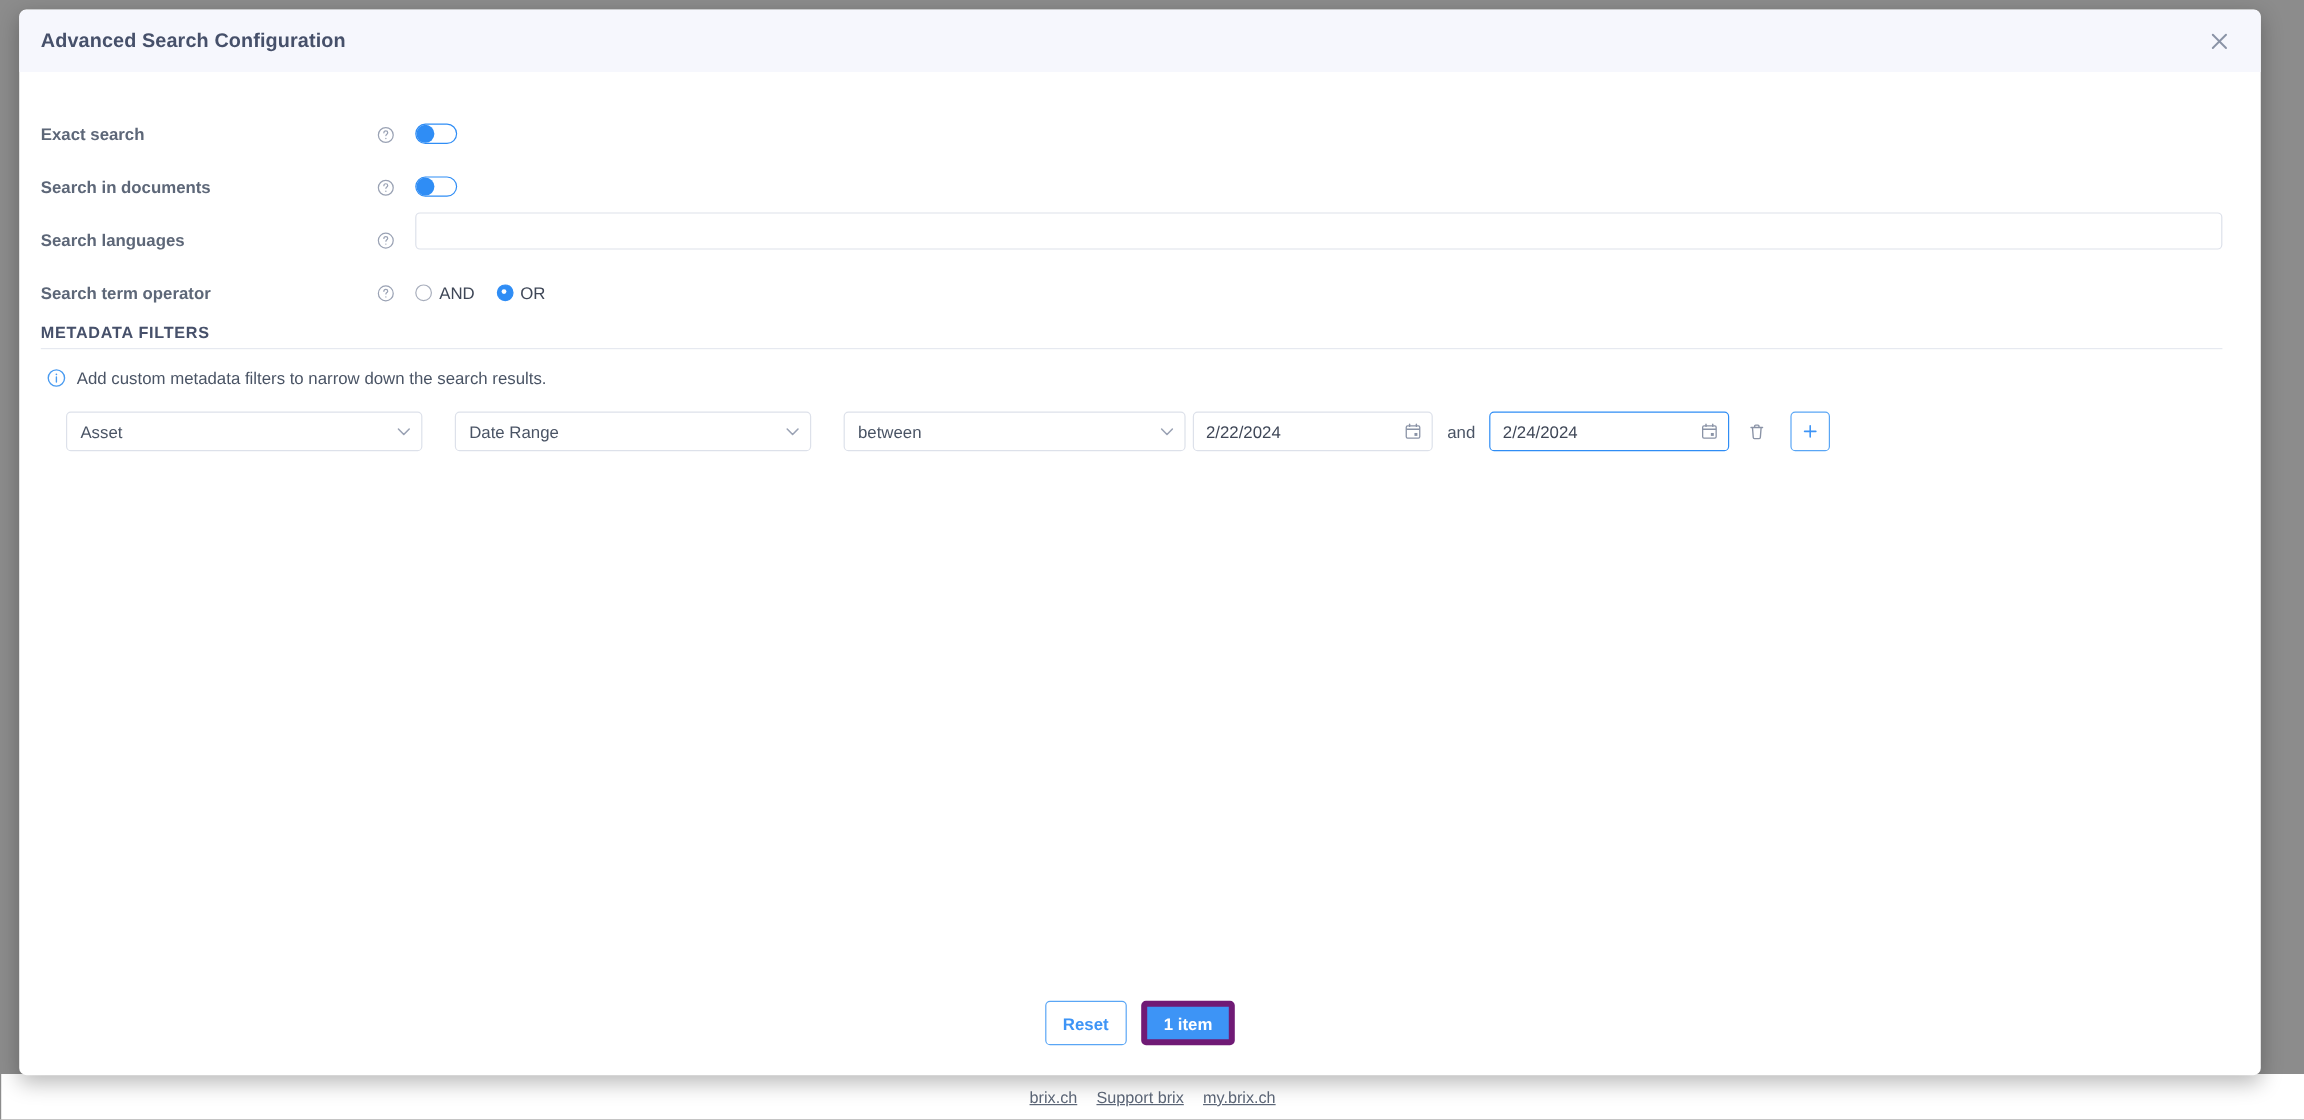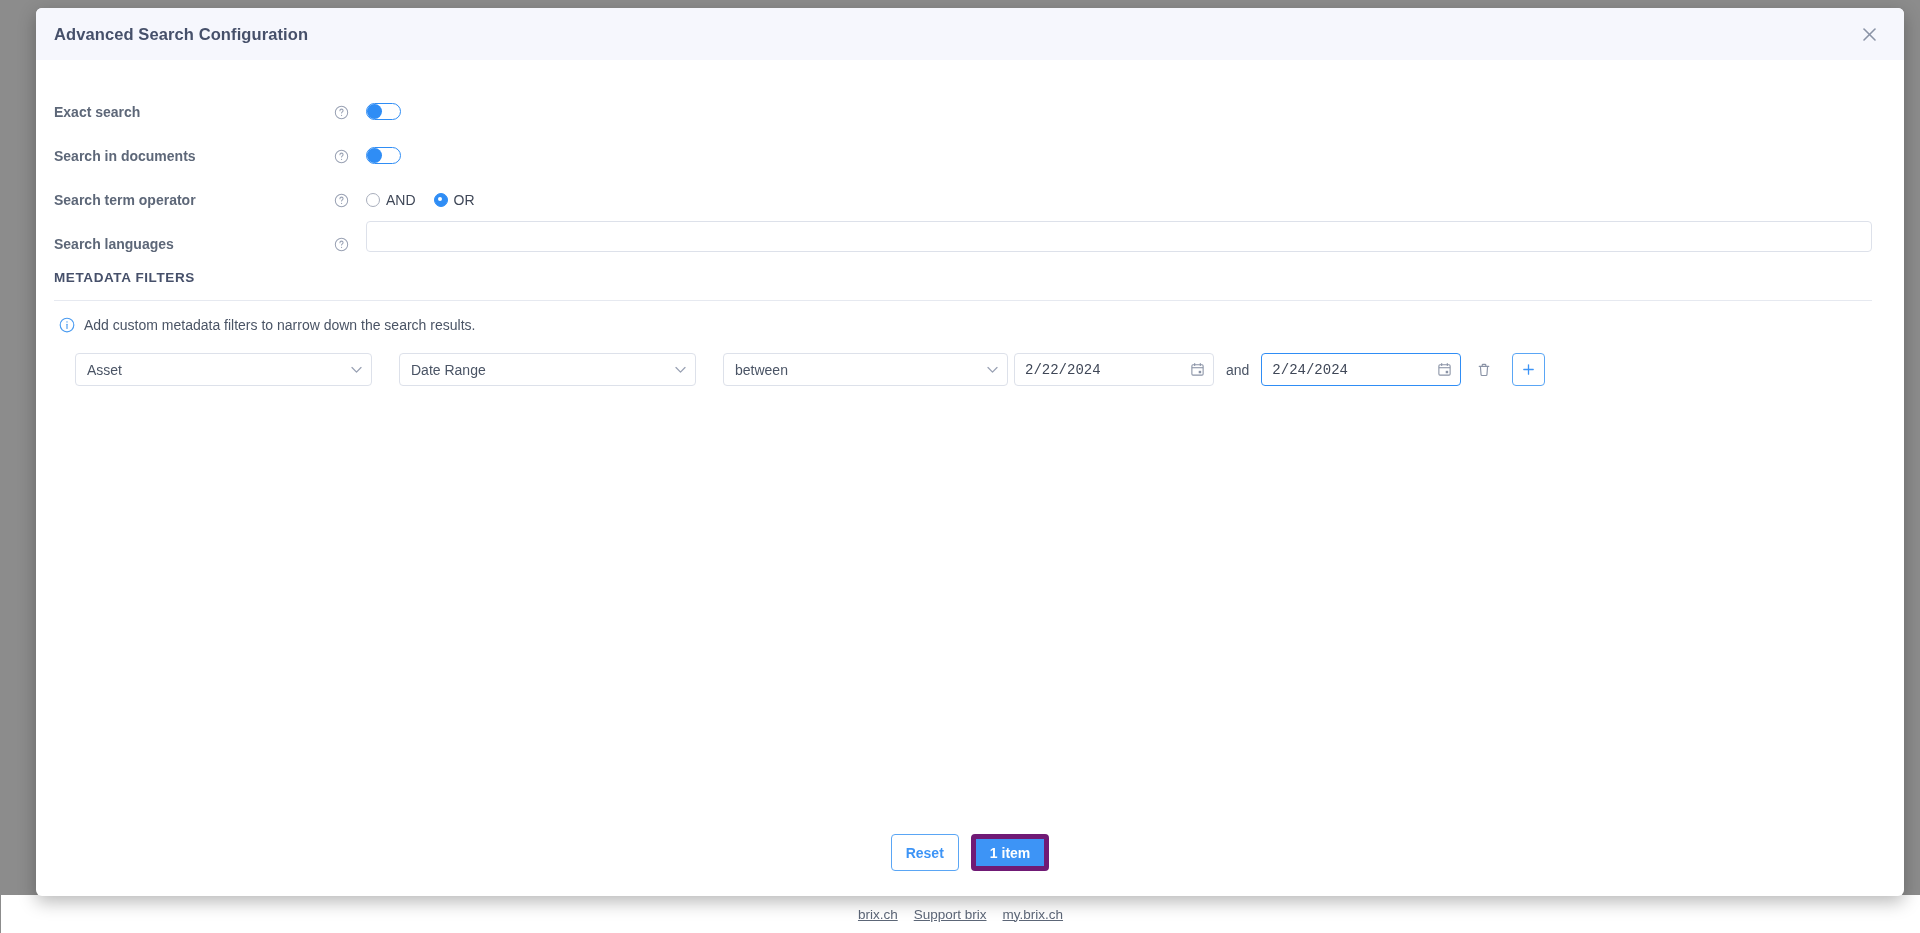--- a/index.html
+++ b/index.html
@@ -40,21 +40,21 @@
   }
   .page-footer a {
     color: #5d6778;
     font-size: 13.5px;
     text-decoration: underline;
   }
 
   
   .modal {
     position: absolute;
-    left: 36px;
+    left: 16px;
     top: 8px;
     width: 1868px;
     height: 888px;
     background: #ffffff;
     border-radius: 6px;
     box-shadow: 0 6px 18px rgba(0,0,0,0.28);
     display: flex;
     flex-direction: column;
     z-index: 5;
     overflow: hidden;
@@ -191,21 +191,21 @@
     margin-right: 14px;
   }
 
   
   .section-title {
     margin-top: 18px;
     font-size: 13.5px;
     font-weight: bold;
     letter-spacing: 0.6px;
     color: #46506a;
-    padding-bottom: 15px;
+    padding-bottom: 5px;
     border-bottom: 1px solid #e6e9f0;
     margin-right: 14px;
   }
 
   .hint-row {
     display: flex;
     align-items: center;
     gap: 9px;
     margin-top: 16px;
     padding-left: 5px;
@@ -259,21 +259,21 @@
     position: relative;
     width: 200px;
     height: 33px;
   }
   .date-input {
     width: 100%;
     height: 100%;
     border: 1px solid #dde1ea;
     border-radius: 4px;
     padding: 0 32px 0 10px;
-    font-family: Liberation Mono, monospace;
+    font-family: Liberation Sans, sans-serif;
     font-size: 14px;
     color: #3f4757;
     background: #fff;
     outline: none;
   }
   .date-wrap.focused .date-input {
     border: 1.6px solid #2f8df5;
   }
   .cal-btn {
     position: absolute;
@@ -390,20 +390,32 @@
       <div class="help-icon">
         <svg width="15" height="15" viewBox="0 0 16 16" fill="none" stroke="currentColor" stroke-width="1.1">
           <circle cx="8" cy="8" r="6.6"></circle>
           <path d="M6.3 6.1c0-1 .8-1.7 1.7-1.7s1.7.7 1.7 1.6c0 1.2-1.6 1.3-1.6 2.5" stroke-linecap="round"></path>
           <circle cx="8.05" cy="11.1" r="0.6" fill="currentColor" stroke="none"></circle>
         </svg>
       </div>
       <div class="toggle">
         <div class="knob"></div>
       </div>
+    </div>
+
+    <div class="setting-row">
+      <div class="setting-label">Search languages</div>
+      <div class="help-icon">
+        <svg width="15" height="15" viewBox="0 0 16 16" fill="none" stroke="currentColor" stroke-width="1.1">
+          <circle cx="8" cy="8" r="6.6"></circle>
+          <path d="M6.3 6.1c0-1 .8-1.7 1.7-1.7s1.7.7 1.7 1.6c0 1.2-1.6 1.3-1.6 2.5" stroke-linecap="round"></path>
+          <circle cx="8.05" cy="11.1" r="0.6" fill="currentColor" stroke="none"></circle>
+        </svg>
+      </div>
+      <input class="lang-input" type="text" placeholder="" value="" style="">
     </div>
 
     <div class="setting-row">
       <div class="setting-label">Search term operator</div>
       <div class="help-icon">
         <svg width="15" height="15" viewBox="0 0 16 16" fill="none" stroke="currentColor" stroke-width="1.1">
           <circle cx="8" cy="8" r="6.6"></circle>
           <path d="M6.3 6.1c0-1 .8-1.7 1.7-1.7s1.7.7 1.7 1.6c0 1.2-1.6 1.3-1.6 2.5" stroke-linecap="round"></path>
           <circle cx="8.05" cy="11.1" r="0.6" fill="currentColor" stroke="none"></circle>
         </svg>
@@ -411,32 +423,20 @@
       <div class="radio-group">
         <div class="radio-opt">
           <span class="radio-dot"></span>
           <span class="radio-label">AND</span>
         </div>
         <div class="radio-opt selected">
           <span class="radio-dot"></span>
           <span class="radio-label">OR</span>
         </div>
       </div>
-    </div>
-
-    <div class="setting-row">
-      <div class="setting-label">Search languages</div>
-      <div class="help-icon">
-        <svg width="15" height="15" viewBox="0 0 16 16" fill="none" stroke="currentColor" stroke-width="1.1">
-          <circle cx="8" cy="8" r="6.6"></circle>
-          <path d="M6.3 6.1c0-1 .8-1.7 1.7-1.7s1.7.7 1.7 1.6c0 1.2-1.6 1.3-1.6 2.5" stroke-linecap="round"></path>
-          <circle cx="8.05" cy="11.1" r="0.6" fill="currentColor" stroke="none"></circle>
-        </svg>
-      </div>
-      <input class="lang-input" type="text" placeholder="" value="" style="">
     </div>
 
     <div class="section-title">METADATA FILTERS</div>
 
     <div class="hint-row">
       <span class="info-icon">
         <svg width="16" height="16" viewBox="0 0 16 16" fill="none" stroke="currentColor" stroke-width="1.15">
           <circle cx="8" cy="8" r="6.8"></circle>
           <line x1="8" y1="7.2" x2="8" y2="11.4" stroke-linecap="round"></line>
           <circle cx="8" cy="4.9" r="0.72" fill="currentColor" stroke="none"></circle>

